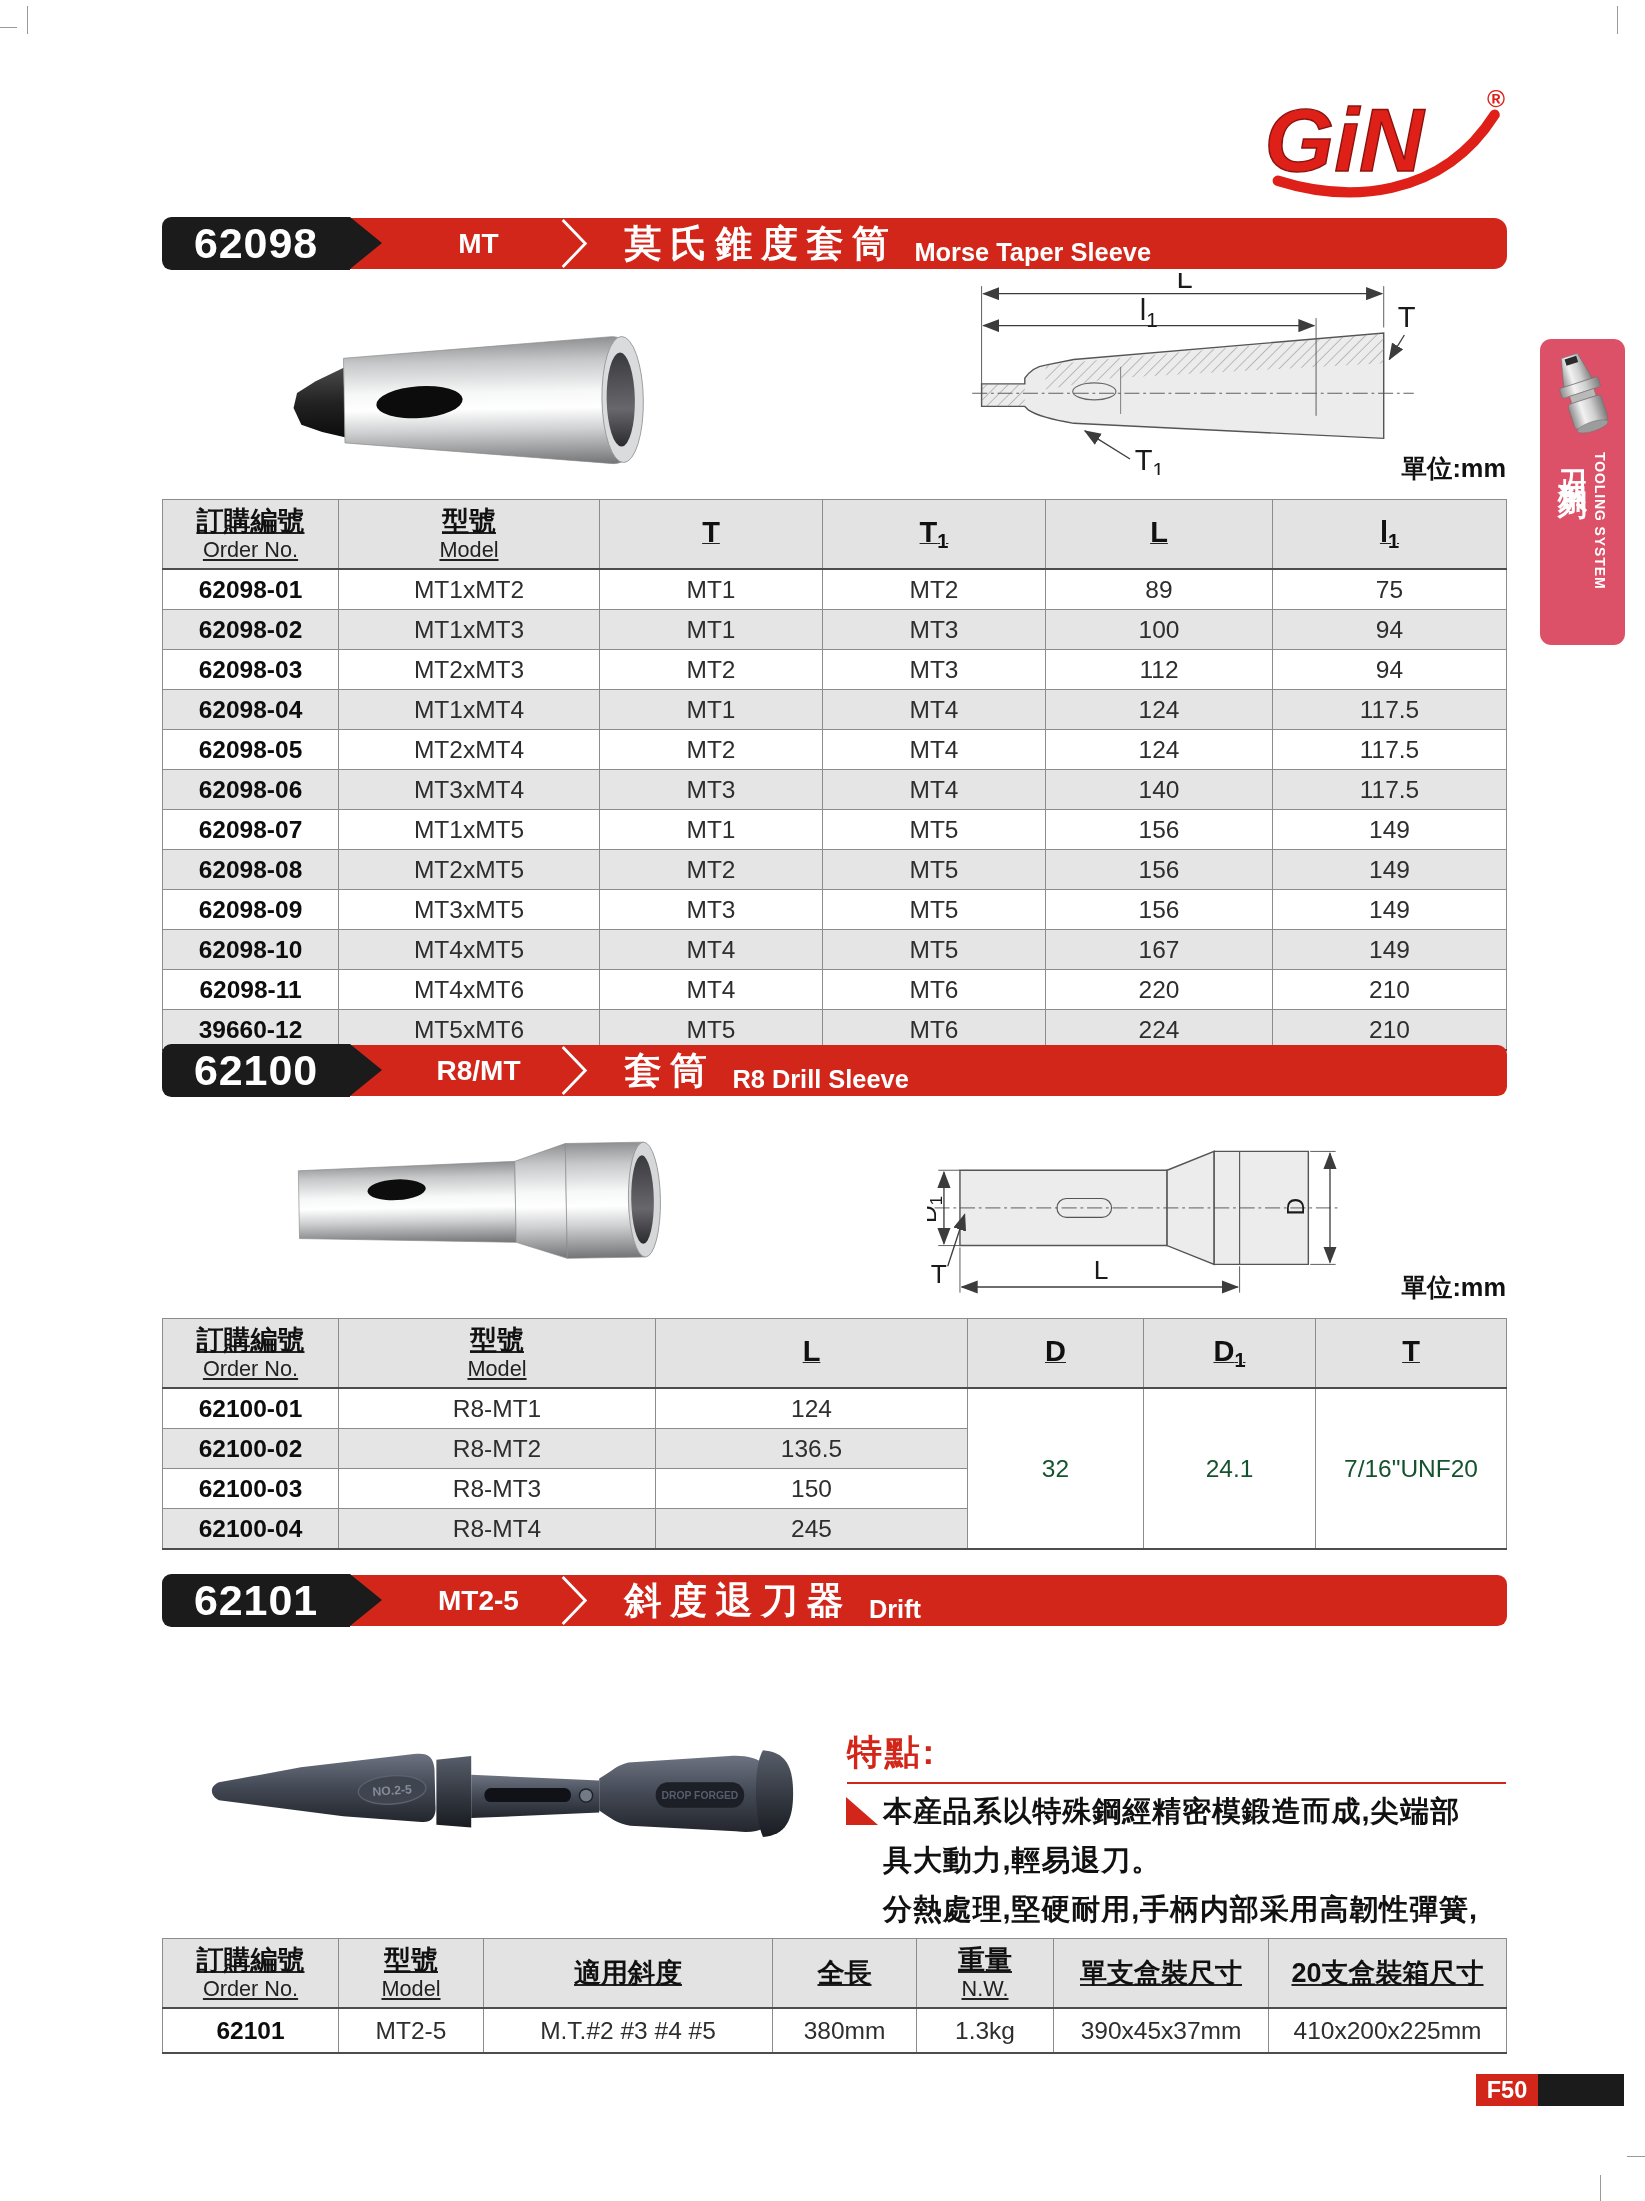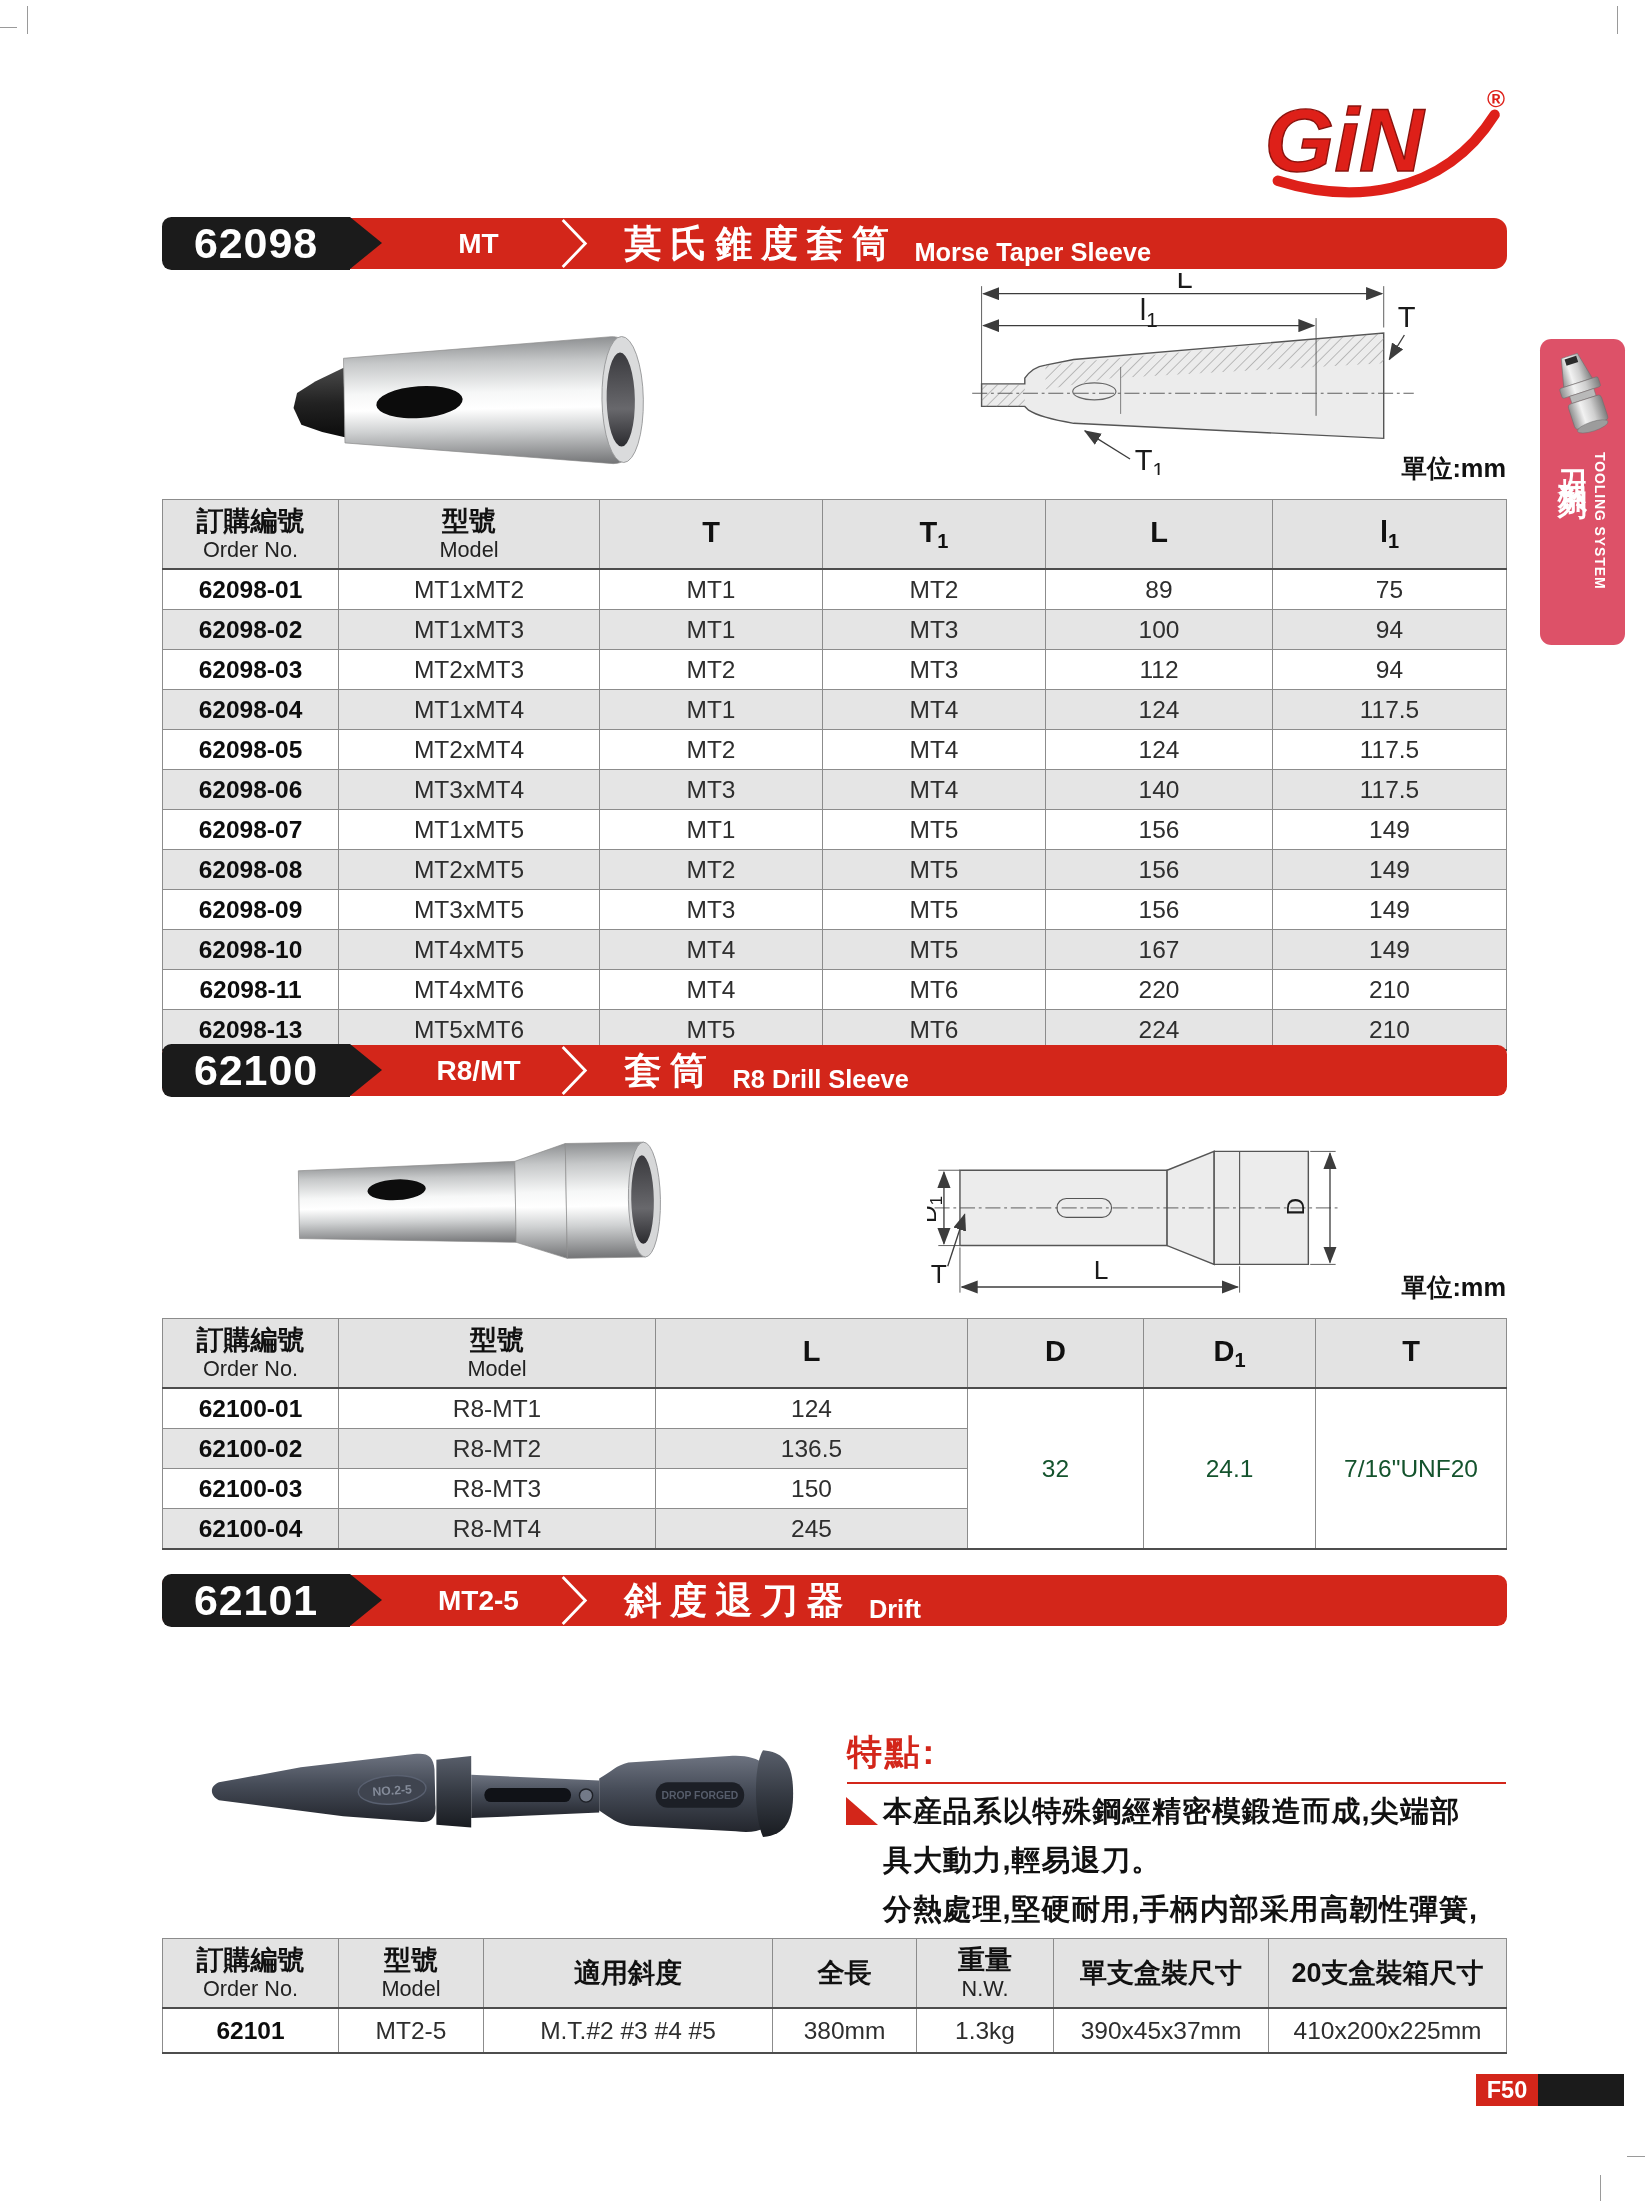--- a/index.html
+++ b/index.html
@@ -40,21 +40,21 @@
 
   
   .unit-label{position:absolute;left:1299px;width:207px;text-align:right;
               font-size:25.4px;font-weight:600;color:#111;}
 
   
   table.cat{position:absolute;border-collapse:collapse;table-layout:fixed;background:#fff;
             border-top:0.9px solid #8c8c8c;border-bottom:2.8px solid #4d4d4d;}
   table.cat th, table.cat td{border:0.9px solid #8c8c8c;text-align:center;vertical-align:middle;
             padding:0;overflow:hidden;}
-  table.cat thead th{background:#e3e3e3;border-bottom:2.8px solid #4d4d4d;height:68px;}
+  table.cat thead th{background:#e3e3e3;border-bottom:2.8px solid #4d4d4d;height:68px;text-decoration:underline;}
   table.cat tbody td{height:39px;font-size:24.5px;color:#2e2e2e;}
   table.cat tbody tr:nth-child(even) td{background:#e5e5e5;}
   table.cat tbody td.col-order{font-weight:bold;color:#0d0d0d;}
   table.cat tbody td.merged-cell{background:#fff !important;font-size:24.5px;color:#14532d;}
   .th-zh{display:block;font-size:27px;font-weight:bold;color:#111;line-height:32px;}
   .th-en{display:block;font-size:21.7px;font-weight:normal;color:#222;line-height:25.4px;}
   .th-en:empty{display:none;}
   .th-letter{font-size:29px;font-weight:bold;color:#111;}
   .th-sub{font-size:20px;font-weight:bold;vertical-align:-5.6px;}
   #table3 tbody td{height:43px;}
@@ -309,21 +309,21 @@
         </tr>
         <tr>
           <td class="col-order">62098-11</td>
           <td>MT4xMT6</td>
           <td>MT4</td>
           <td>MT6</td>
           <td>220</td>
           <td>210</td>
         </tr>
         <tr>
-          <td class="col-order">62098-13</td>
+          <td class="col-order">39660-12</td>
           <td>MT5xMT6</td>
           <td>MT5</td>
           <td>MT6</td>
           <td>224</td>
           <td>210</td>
         </tr>
       </tbody>
   </table>
 
   <div class="band" style="top:1045px;">

